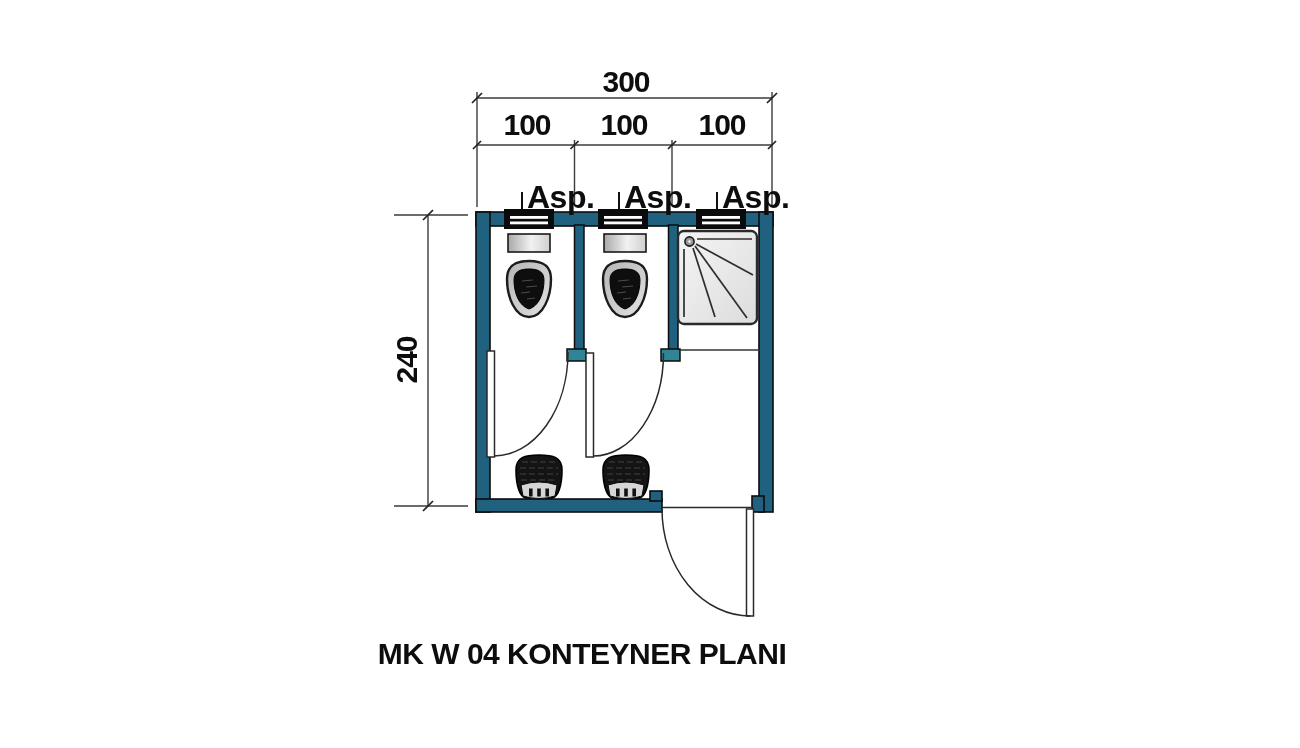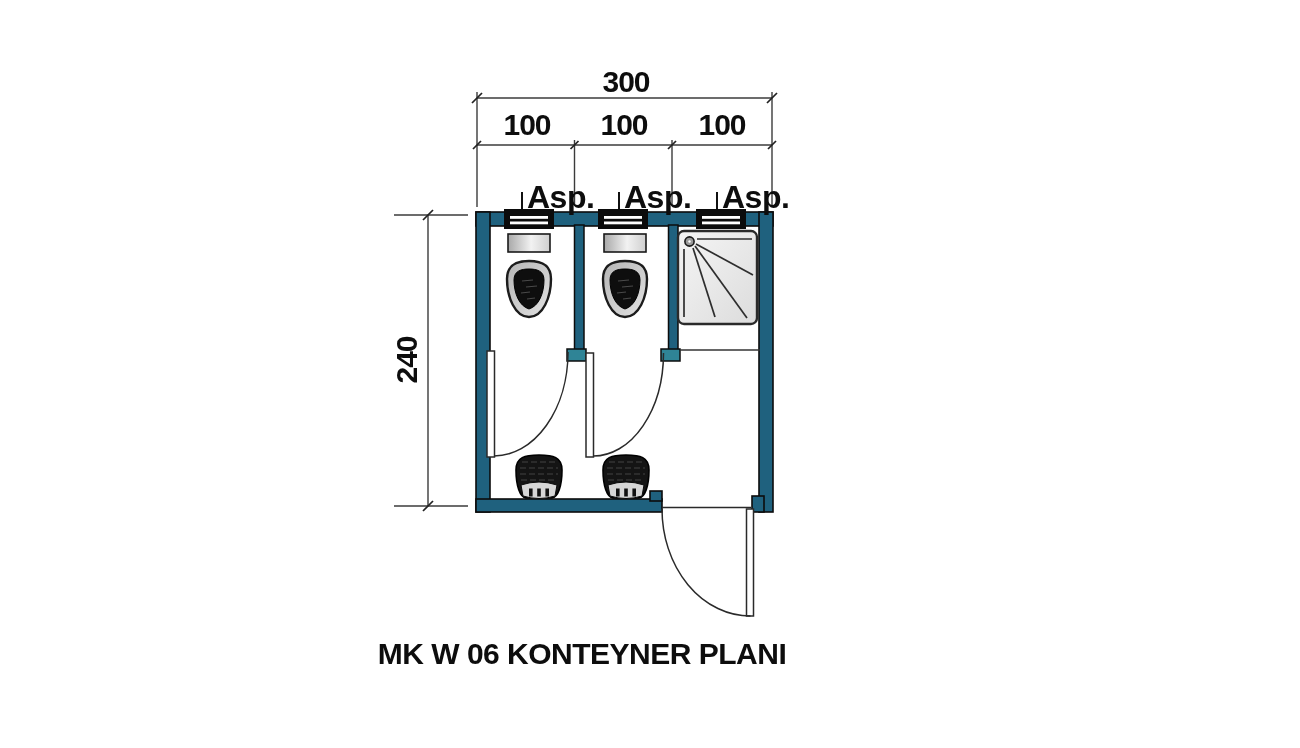--- a/index.html
+++ b/index.html
@@ -192,14 +192,14 @@
   <span class="lbl dim" style="left:626px;top:82px;">300</span>
   <span class="lbl dim" style="left:527px;top:125px;">100</span>
   <span class="lbl dim" style="left:624px;top:125px;">100</span>
   <span class="lbl dim" style="left:722px;top:125px;">100</span>
   <span class="lbl dim-rot" style="left:407px;top:360px;">240</span>
 
   <span class="lbl asp" style="left:527px;top:181px;">Asp.</span>
   <span class="lbl asp" style="left:624px;top:181px;">Asp.</span>
   <span class="lbl asp" style="left:722px;top:181px;">Asp.</span>
 
-  <span class="lbl title" style="left:582px;top:639px;">MK W 06 KONTEYNER PLANI</span>
+  <span class="lbl title" style="left:582px;top:639px;">MK W 04 KONTEYNER PLANI</span>
 </div>
 
 </body></html>

